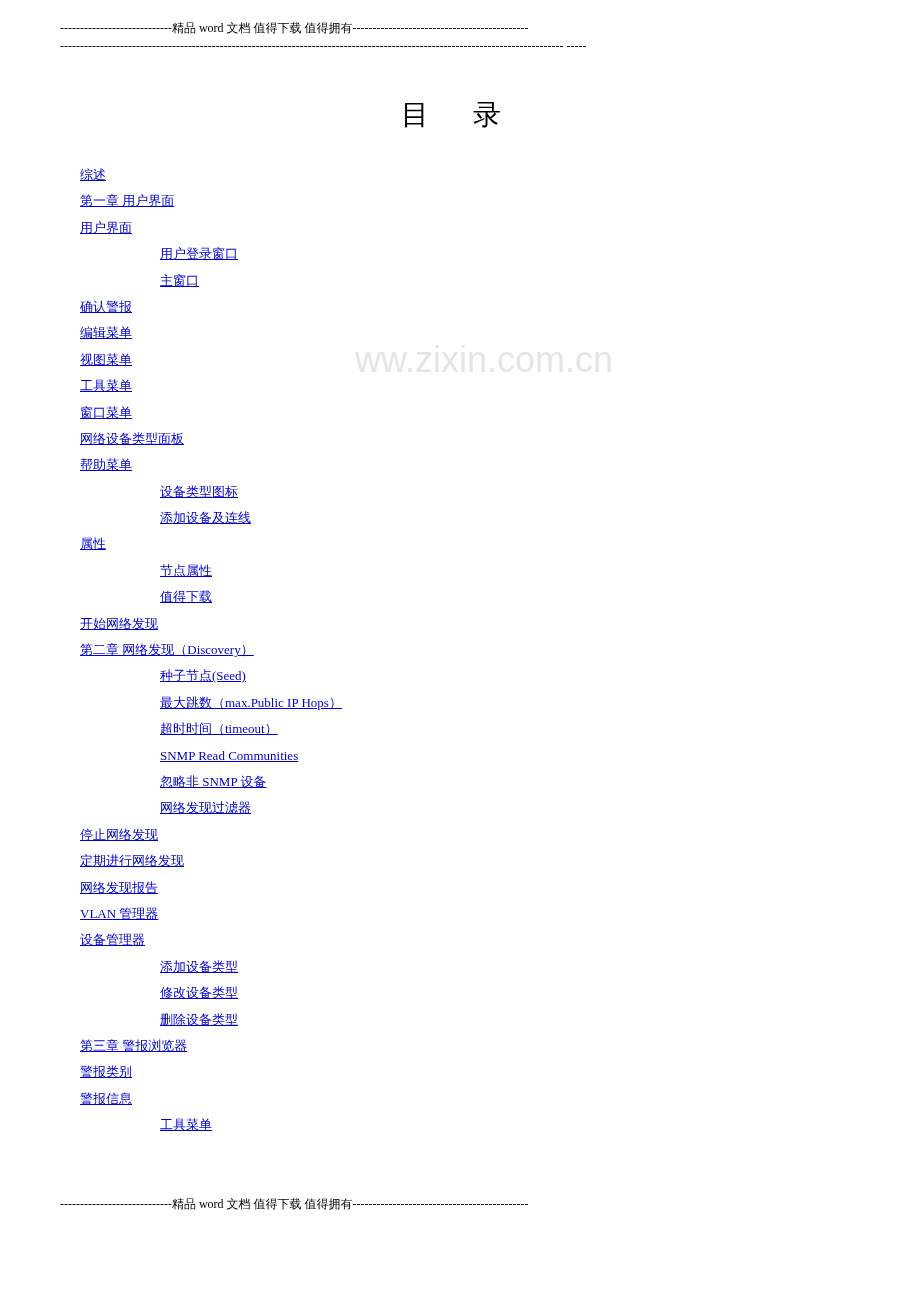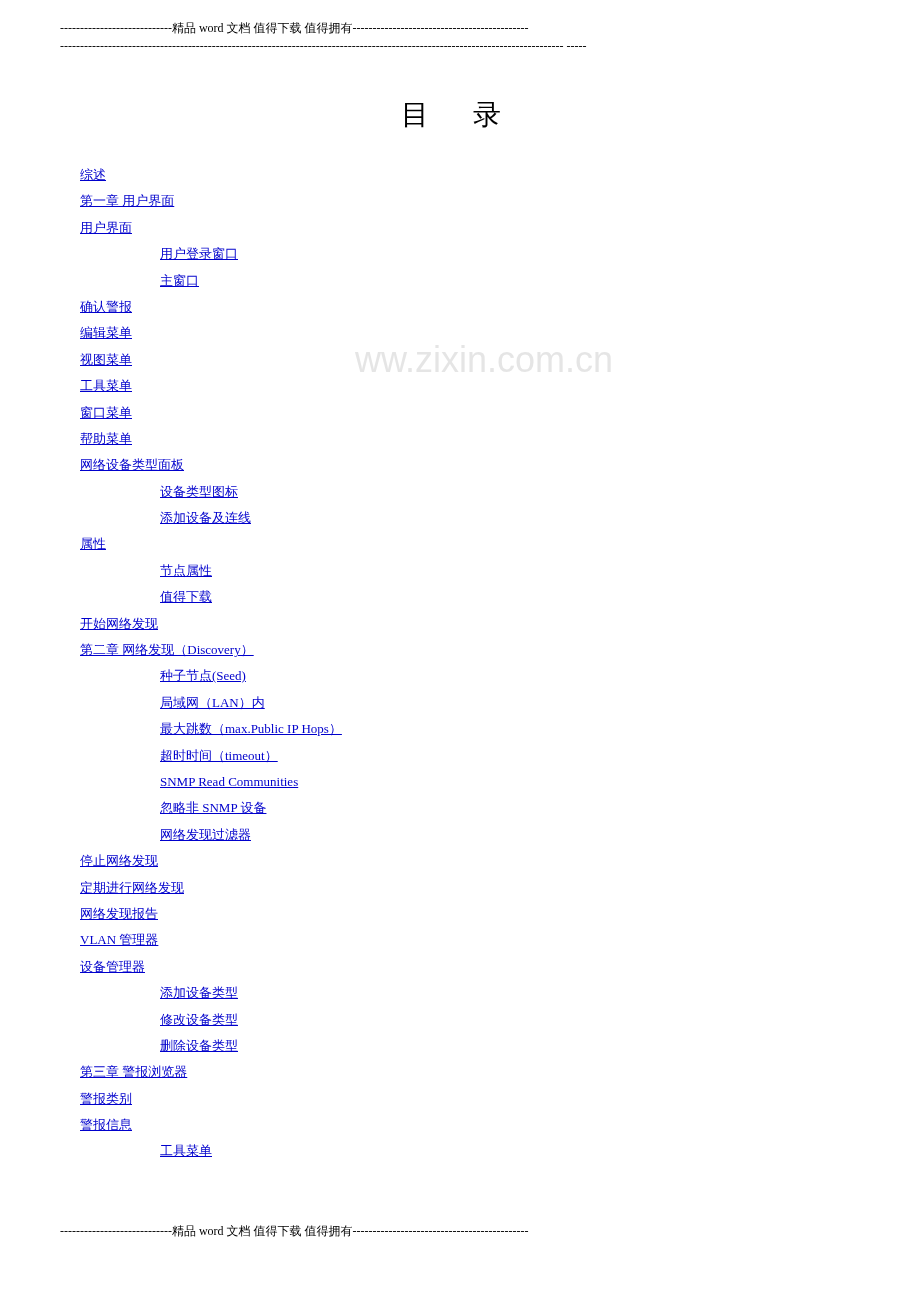--- a/index.html
+++ b/index.html
@@ -107,31 +107,30 @@
   <div class="toc-item "><a href="#">综述</a></div>
       <div class="toc-item "><a href="#">第一章  用户界面</a></div>
       <div class="toc-item indent-1"><a href="#">用户界面</a></div>
       <div class="toc-item indent-2"><a href="#">用户登录窗口</a></div>
       <div class="toc-item indent-2"><a href="#">主窗口</a></div>
       <div class="toc-item indent-1"><a href="#">确认警报</a></div>
       <div class="toc-item indent-1"><a href="#">编辑菜单</a></div>
       <div class="toc-item indent-1"><a href="#">视图菜单</a></div>
       <div class="toc-item indent-1"><a href="#">工具菜单</a></div>
       <div class="toc-item indent-1"><a href="#">窗口菜单</a></div>
+      <div class="toc-item indent-1"><a href="#">网络设备类型面板</a></div>
       <div class="toc-item indent-1"><a href="#">帮助菜单</a></div>
-      <div class="toc-item indent-1"><a href="#">网络设备类型面板</a></div>
       <div class="toc-item indent-2"><a href="#">设备类型图标</a></div>
       <div class="toc-item indent-2"><a href="#">添加设备及连线</a></div>
       <div class="toc-item indent-1"><a href="#">属性</a></div>
       <div class="toc-item indent-2"><a href="#">节点属性</a></div>
       <div class="toc-item indent-2"><a href="#">值得下载</a></div>
       <div class="toc-item indent-1"><a href="#">开始网络发现</a></div>
       <div class="toc-item "><a href="#">第二章  网络发现（Discovery）</a></div>
       <div class="toc-item indent-2"><a href="#">种子节点(Seed)</a></div>
-      <div class="toc-item indent-2"><a href="#">局域网（LAN）内</a></div>
       <div class="toc-item indent-2"><a href="#">最大跳数（max.Public IP Hops）</a></div>
       <div class="toc-item indent-2"><a href="#">超时时间（timeout）</a></div>
       <div class="toc-item indent-2"><a href="#">SNMP Read Communities</a></div>
       <div class="toc-item indent-2"><a href="#">忽略非 SNMP 设备</a></div>
       <div class="toc-item indent-2"><a href="#">网络发现过滤器</a></div>
       <div class="toc-item indent-1"><a href="#">停止网络发现</a></div>
       <div class="toc-item indent-1"><a href="#">定期进行网络发现</a></div>
       <div class="toc-item indent-1"><a href="#">网络发现报告</a></div>
       <div class="toc-item indent-1"><a href="#">VLAN 管理器</a></div>
       <div class="toc-item indent-1"><a href="#">设备管理器</a></div>

